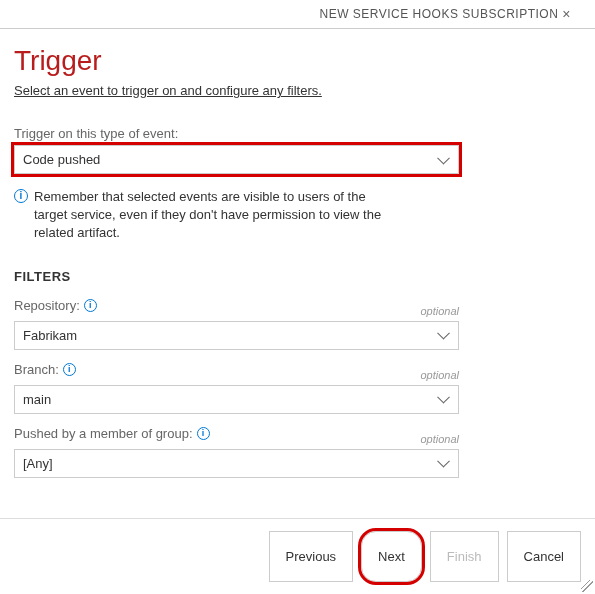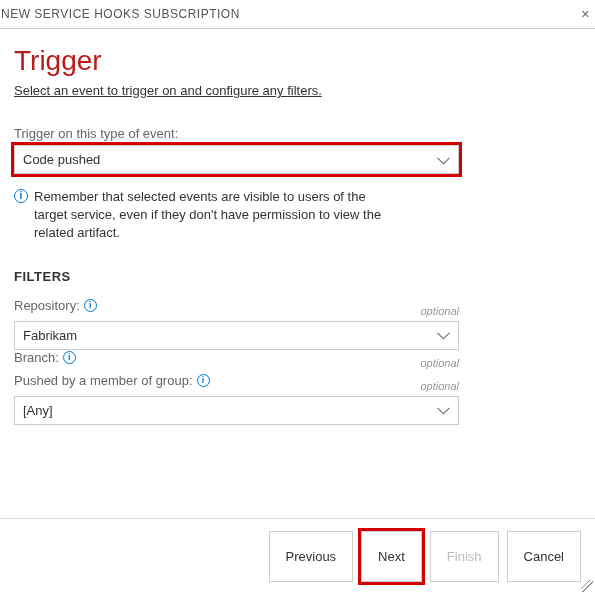--- a/index.html
+++ b/index.html
@@ -8,23 +8,23 @@
     font-size: 13px;
     color: #333;
     background: #fff;
     width: 595px;
     height: 594px;
     position: relative;
     overflow: hidden;
   }
   .titlebar {
     display: flex;
-    justify-content: space-between;
+    justify-content: flex-end;
     align-items: center;
-    padding: 6px 1px;
+    padding: 6px 20px;
     font-size: 12px;
     letter-spacing: 0.5px;
     color: #555;
     border-bottom: 1px solid #ccc;
   }
   .close-x {
     font-size: 14px;
     color: #666;
     cursor: pointer;
     padding: 0 4px;
@@ -124,21 +124,21 @@
     color: #333;
     line-height: 1.4;
   }
   .filters-heading {
     font-size: 13px;
     font-weight: bold;
     letter-spacing: 0.5px;
     margin-bottom: 14px;
   }
   .filter-block {
-    margin-bottom: 0;
+    margin-bottom: 12px;
   }
   .footer {
     position: absolute;
     bottom: 0;
     left: 0;
     right: 0;
     border-top: 1px solid #ddd;
     padding: 12px 14px;
     display: flex;
     justify-content: flex-end;
@@ -152,20 +152,21 @@
     font-size: 13px;
     cursor: pointer;
     color: #333;
   }
   .btn.disabled {
     color: #bbb;
     cursor: default;
   }
   .btn.highlight-red {
     outline: 3px solid #d40000;
+    border-radius: 15px;
   }
   .resize-grip {
     position: absolute;
     right: 2px;
     bottom: 2px;
     width: 12px;
     height: 12px;
     background:
       linear-gradient(135deg, transparent 0 6px, #999 6px 7px, transparent 7px 9px, #999 9px 10px, transparent 10px);
   }
@@ -214,20 +215,23 @@
     </div>
 
     <div class="filter-block">
       <div class="field-row">
         <span class="field-label">
           <span>Branch:</span>
           <span class="info-icon info-icon-sm">i</span>
         </span>
         <span class="optional">optional</span>
       </div>
+      <div class="select-box">
+        <span>main</span>
+      </div>
     </div>
 
     <div class="filter-block">
       <div class="field-row">
         <span class="field-label">
           <span>Pushed by a member of group:</span>
           <span class="info-icon info-icon-sm">i</span>
         </span>
         <span class="optional">optional</span>
       </div>

